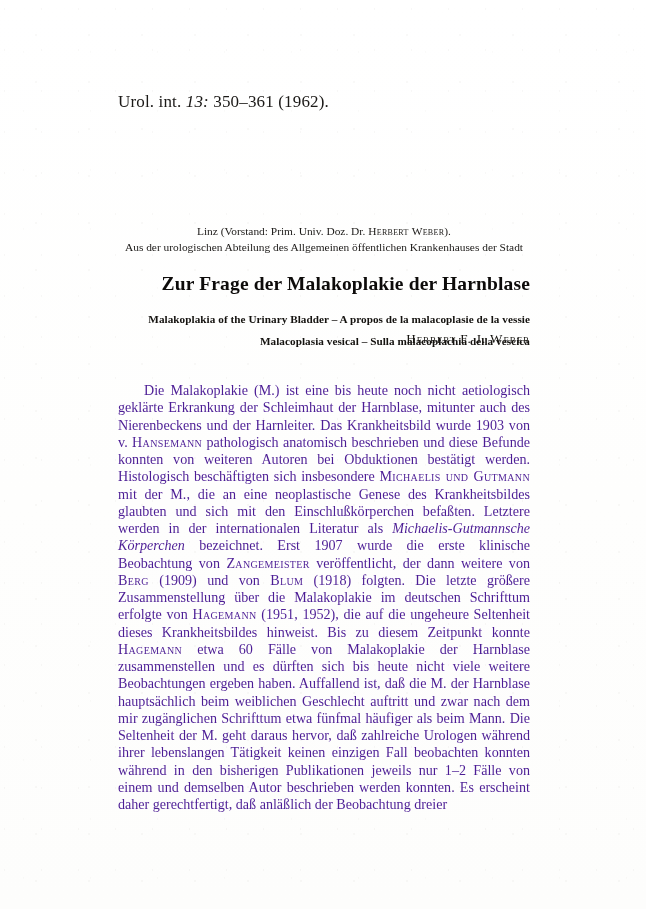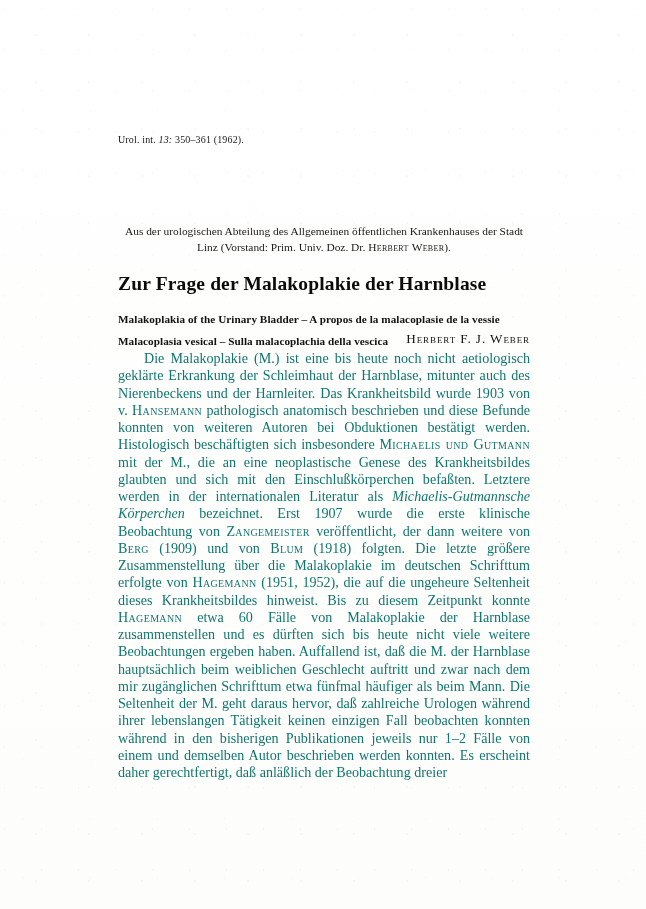--- a/index.html
+++ b/index.html
@@ -34,25 +34,24 @@
     top: 0;
     width: 646px;
     height: 909px;
   }
 
   
   .journal-line {
     position: absolute;
     left: 118px;
     top: 92px;
-    font-size: 10px;
+    font-size: 17px;
     letter-spacing: 0.15px;
     color: #1b1917;
     white-space: nowrap;
-    margin-top: 42px;
   }
   .journal-line .vol {
     font-style: italic;
   }
 
   
   .affiliation {
     position: absolute;
     left: 118px;
     top: 224px;
@@ -66,21 +65,21 @@
     font-variant: small-caps;
     letter-spacing: 0.3px;
   }
 
   
   .title-block {
     position: absolute;
     left: 118px;
     top: 272px;
     width: 412px;
-    text-align: left;
+    text-align: right;
   }
   .article-title {
     font-size: 19.5px;
     font-weight: bold;
     letter-spacing: 0.15px;
     line-height: 23px;
     color: #0d0b0a;
   }
   .subtitle {
     font-size: 11.2px;
@@ -104,27 +103,27 @@
     font-size: 13.2px;
     font-variant: small-caps;
     letter-spacing: 0.9px;
     color: #14120f;
   }
 
   
   .body-text {
     position: absolute;
     left: 118px;
-    top: 350px;
+    top: 382px;
     width: 412px;
     font-size: 14.1px;
     line-height: 17.25px;
     text-align: justify;
     text-justify: inter-word;
-    color: #0f766e;
+    color: #4c1d95;
     hyphens: manual;
   }
   .body-text p {
     margin: 0;
     text-indent: 26px;
   }
   .body-text .nm {
     font-variant: small-caps;
     letter-spacing: 0.35px;
   }
@@ -140,22 +139,22 @@
 <div class="content">
 
   <div class="journal-line">
     <span>Urol. int.</span>
     <span class="vol">13:</span>
     <span>350–361</span>
     <span>(1962).</span>
   </div>
 
   <div class="affiliation">
+    <div><span>Linz (Vorstand: Prim. Univ. Doz. Dr. </span><span class="smallcaps">Herbert Weber</span><span>).</span></div>
     <div>Aus der urologischen Abteilung des Allgemeinen öffentlichen Krankenhauses der Stadt</div>
-    <div><span>Linz (Vorstand: Prim. Univ. Doz. Dr. </span><span class="smallcaps">Herbert Weber</span><span>).</span></div>
   </div>
 
   <div class="title-block">
     <div class="article-title">Zur Frage der Malakoplakie der Harnblase</div>
     <div class="subtitle">Malakoplakia of the Urinary Bladder – A propos de la malacoplasie de la vessie</div>
     <div class="subtitle second">Malacoplasia vesical – Sulla malacoplachia della vescica</div>
   </div>
 
   <div class="byline">Herbert F. J. Weber</div>
 

